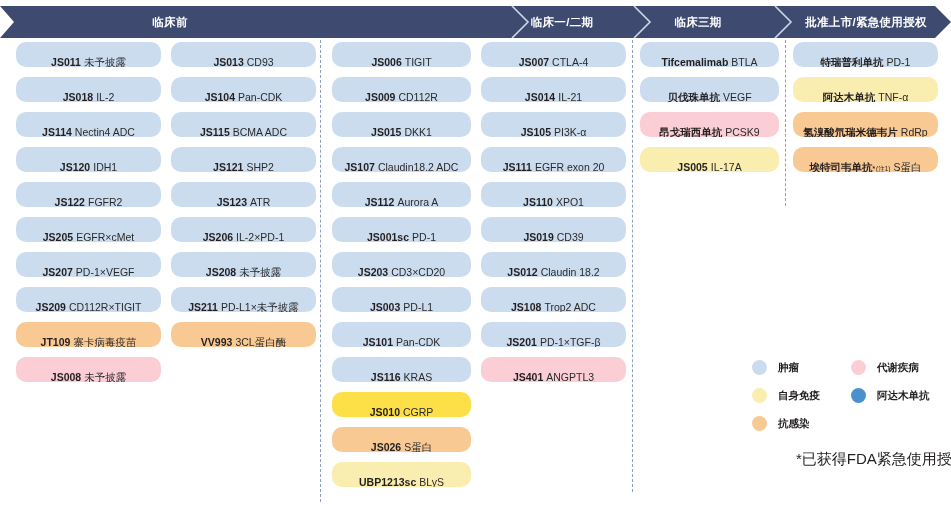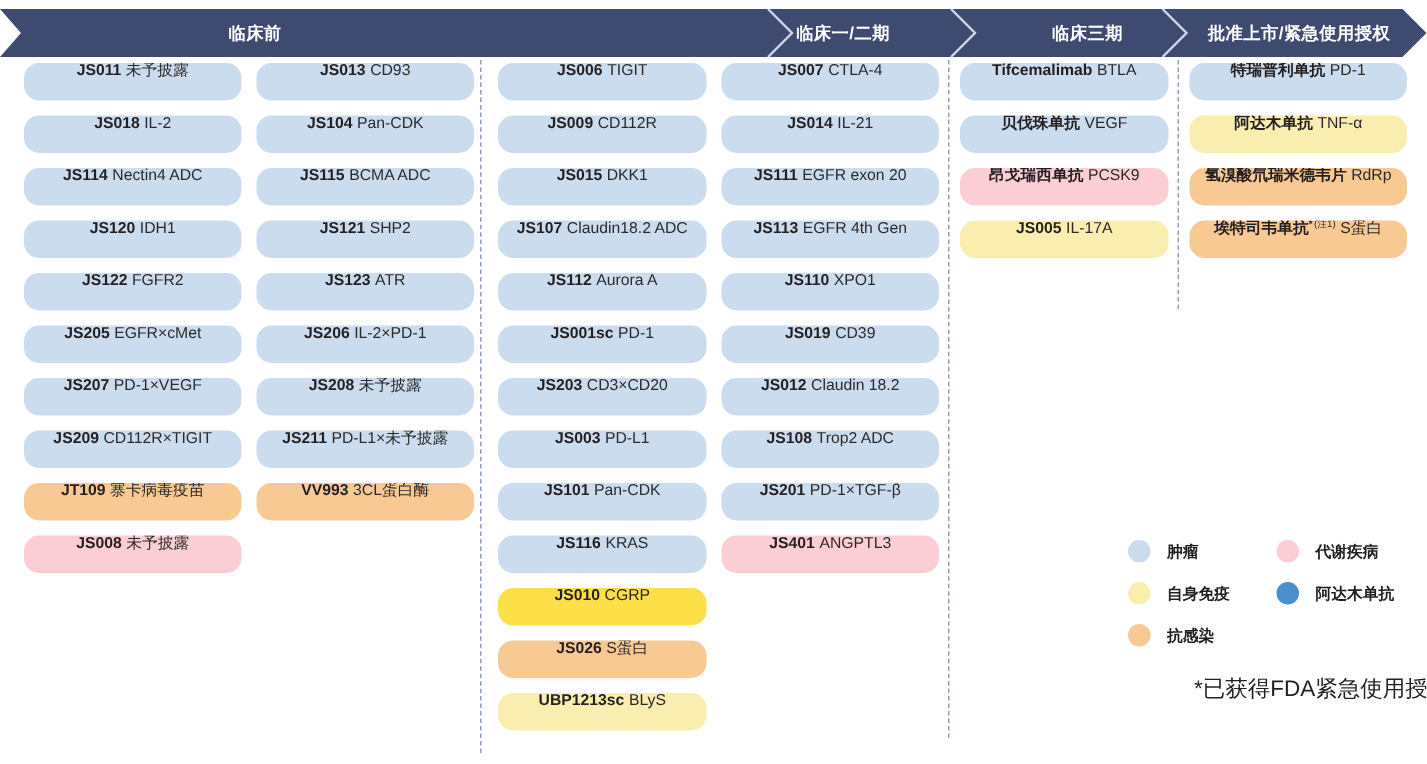--- a/index.html
+++ b/index.html
@@ -29,21 +29,21 @@
   
   .vsep{
     position:absolute; width:0; border-left:1px dashed #8fa0bd; z-index:1;
   }
 
   
   .col{ position:absolute; top:42px; }
   .card{
     box-sizing:border-box;
     height:25px; margin-bottom:10px;
-    display:flex; align-items:flex-start; justify-content:center;
+    display:flex; align-items:flex-end; justify-content:center;
     font-size:10.5px; color:#231f20; line-height:1;
     white-space:nowrap; overflow:hidden;
     padding:0 4px;
     border-radius:10px;
   }
   .card .code{ font-weight:700; }
   .card .tgt{ font-weight:400; margin-left:3px; color:#2a2a2a;}
   .card sup{ font-size:6.5px; vertical-align:super; font-weight:700;}
   .card .note{ font-size:6.5px; vertical-align:super; margin-left:1px;}
 
@@ -78,21 +78,21 @@
     <path d="M634,0 L650,16 L634,32" fill="none" stroke="#cfd6e6" stroke-width="1.6"></path>
     <path d="M775,0 L791,16 L775,32" fill="none" stroke="#cfd6e6" stroke-width="1.6"></path>
   </svg>
 
   <div class="hdr-seg" style="left: -80px; width: 500px;">
     <span>临床前</span>
   </div>
   <div class="hdr-seg" style="left: 508px; width: 108px;">
     <span>临床一/二期</span>
   </div>
-  <div class="hdr-seg" style="left: 662px; width: 126px;">
+  <div class="hdr-seg" style="left: 635px; width: 126px;">
     <span>临床三期</span>
   </div>
   <div class="hdr-seg" style="left: 790px; width: 152px;">
     <span>批准上市/紧急使用授权</span>
   </div>
 </div>
 
 <div class="vsep" style="left:320px;top:40px;height:462px;"></div>
 <div class="vsep" style="left:632px;top:40px;height:452px;"></div>
 <div class="vsep" style="left:785px;top:40px;height:166px;"></div>
@@ -234,26 +234,26 @@
 <div class="col" id="col3" style="left:481px;width:145px;">
     <div class="card c-onc">
       <span class="code">JS007</span>
       <span class="tgt">CTLA-4</span>
     </div>
     <div class="card c-onc">
       <span class="code">JS014</span>
       <span class="tgt">IL-21</span>
     </div>
     <div class="card c-onc">
+      <span class="code">JS105</span>
+      <span class="tgt">PI3K-α</span>
+    </div>
+    <div class="card c-onc">
       <span class="code">JS111</span>
       <span class="tgt">EGFR exon 20</span>
-    </div>
-    <div class="card c-onc">
-      <span class="code">JS113</span>
-      <span class="tgt">EGFR 4th Gen</span>
     </div>
     <div class="card c-onc">
       <span class="code">JS110</span>
       <span class="tgt">XPO1</span>
     </div>
     <div class="card c-onc">
       <span class="code">JS019</span>
       <span class="tgt">CD39</span>
     </div>
     <div class="card c-onc">

